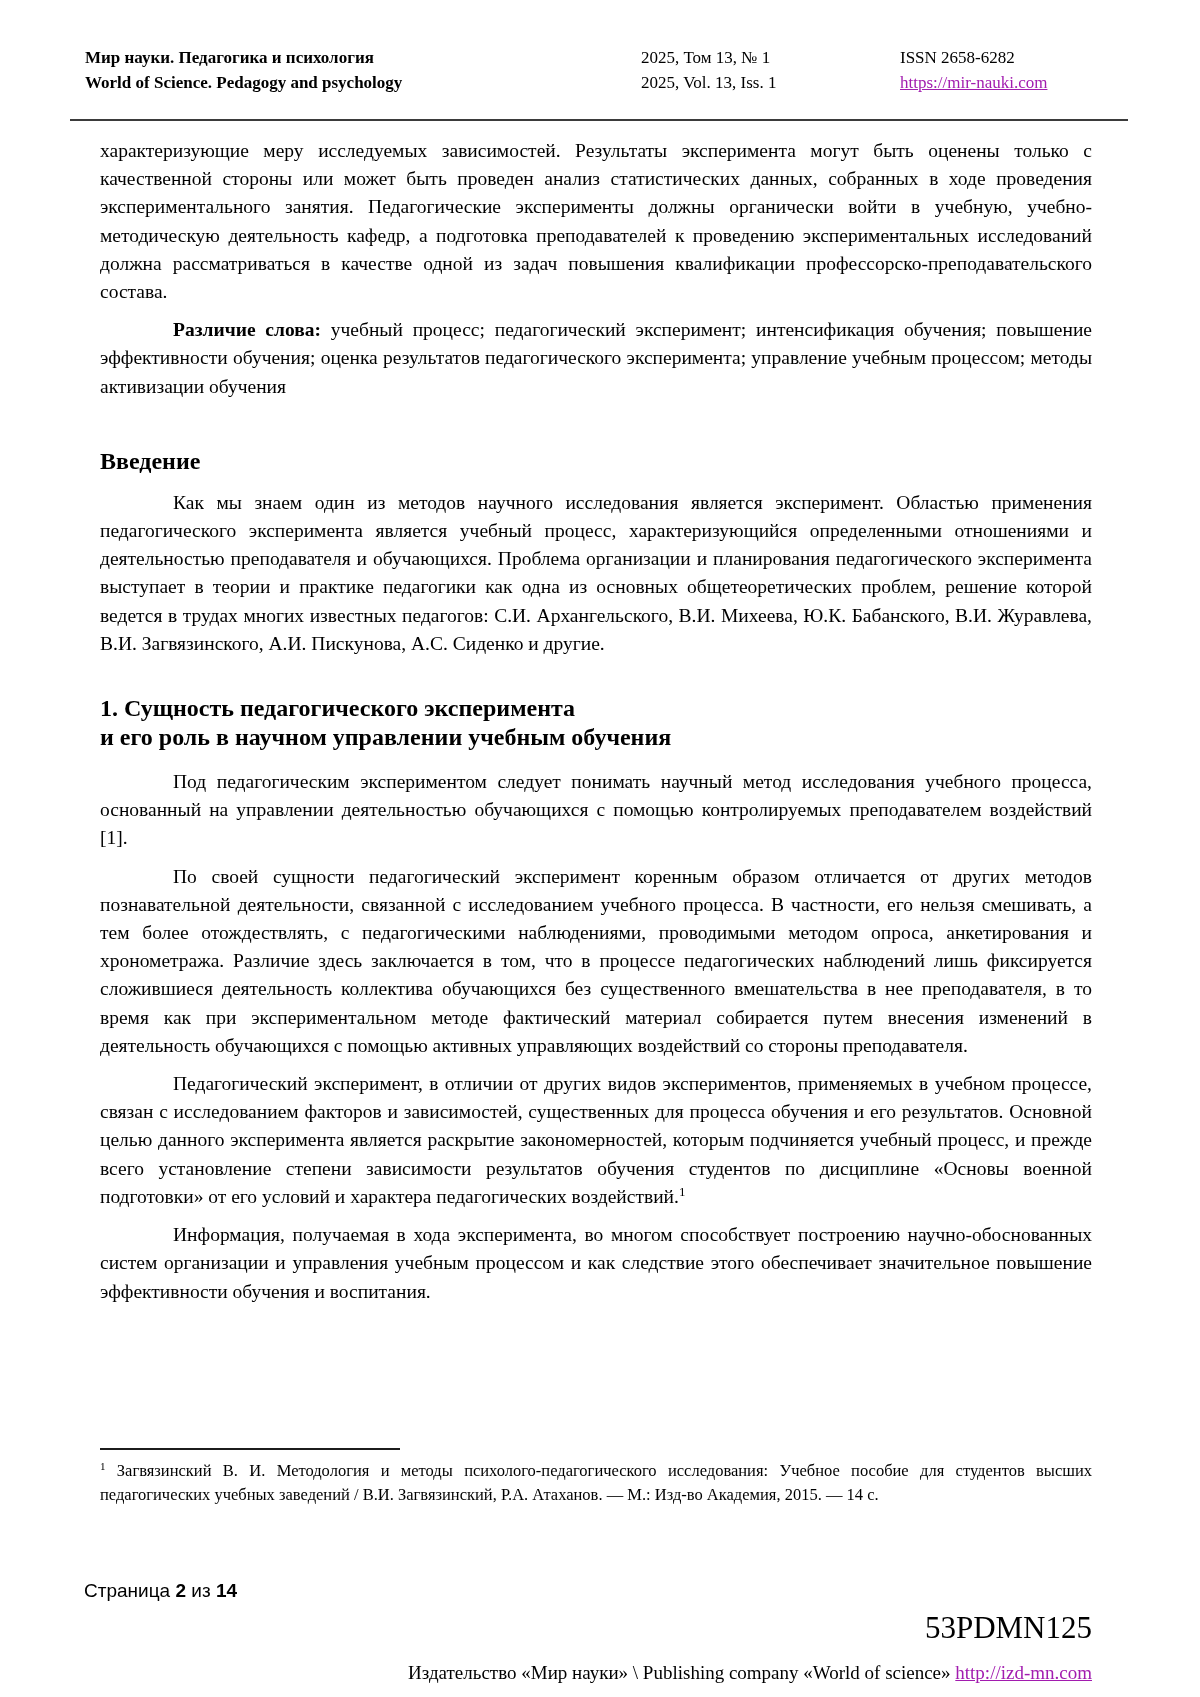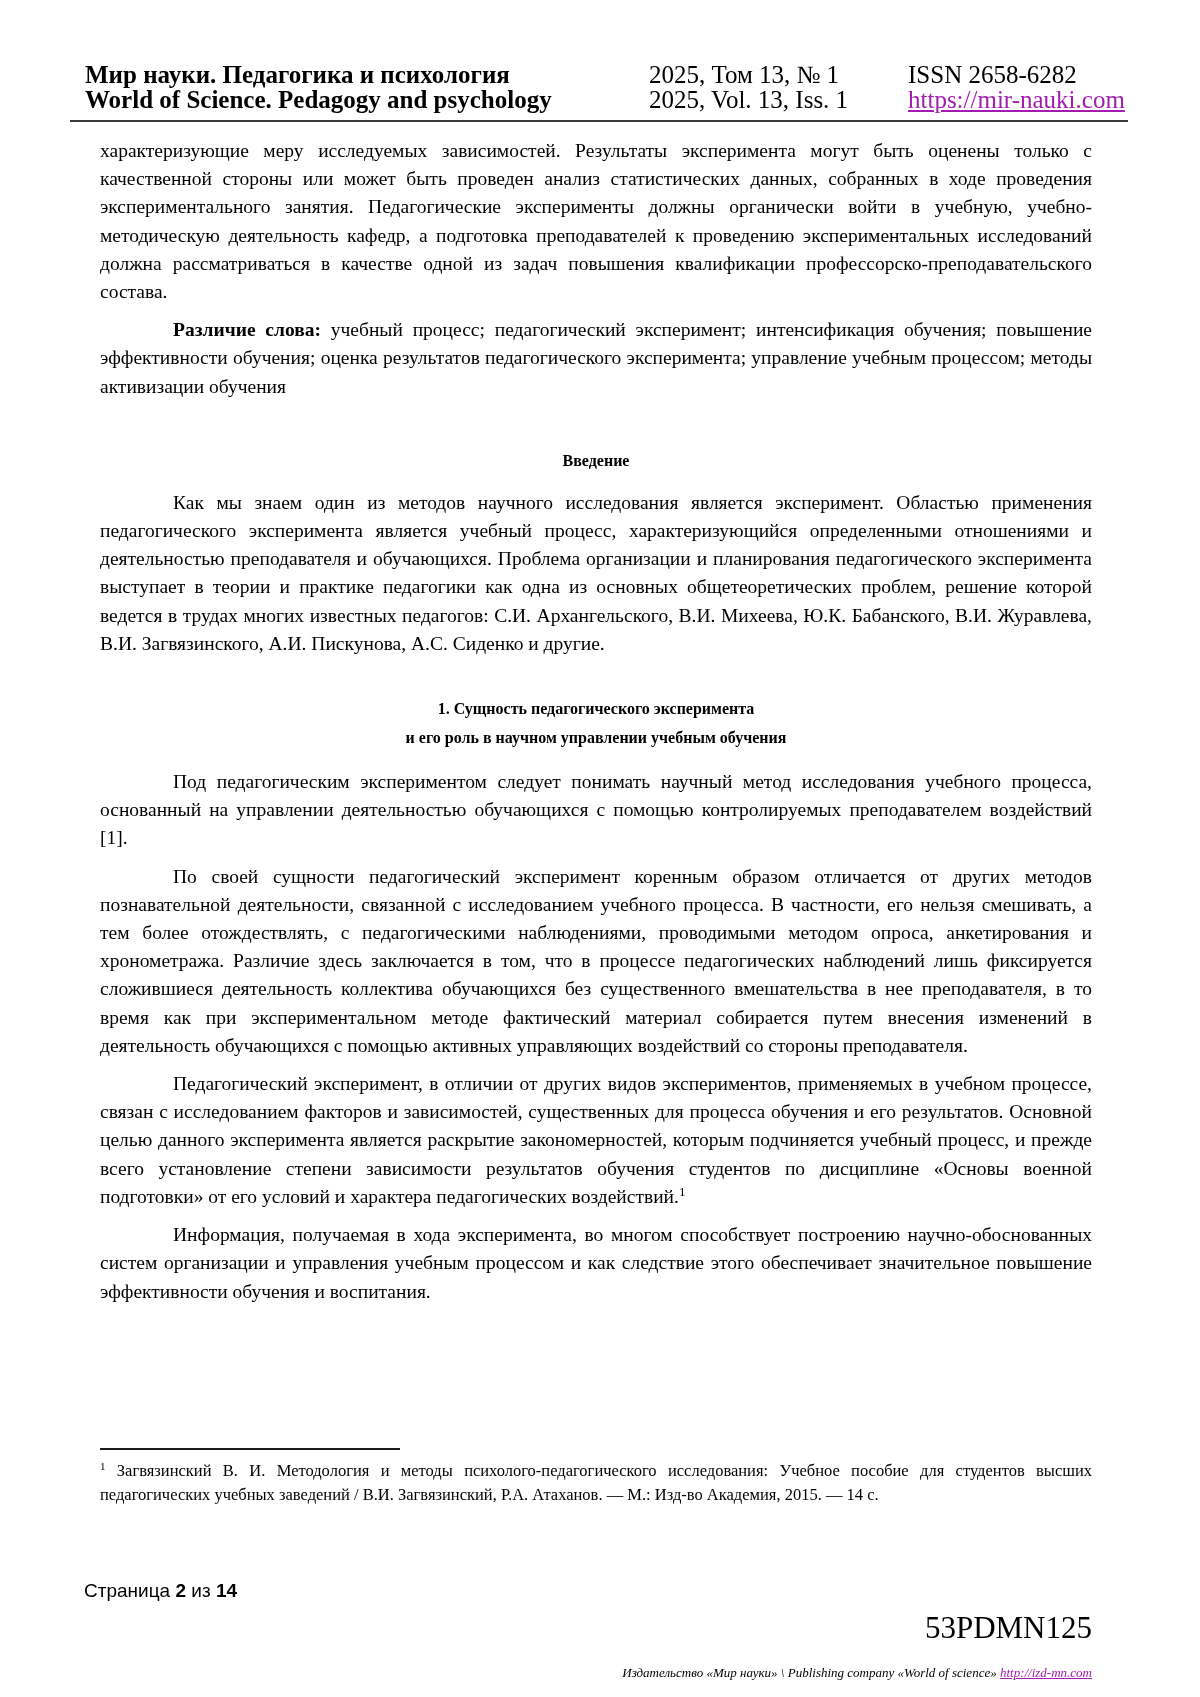--- a/index.html
+++ b/index.html
@@ -6,39 +6,39 @@
   body {
     width: 1200px; height: 1697px;
     background: #ffffff; color: #000;
     position: relative; overflow: hidden;
     font-family: "Liberation Serif", "DejaVu Serif", serif;
   }
   .page { position: absolute; inset: 0; }
 
   
   header {
-    position: absolute; left: 70px; top: 62px; width: 1058px;
+    position: absolute; left: 70px; top: 45px; width: 1058px;
     display: grid; grid-template-columns: 571px 259px auto;
-    padding-bottom: 8px; border-bottom: 2px solid #3b3b3b;
-    font-size: 25px; line-height: 25px;
+    padding-bottom: 24px; border-bottom: 2px solid #3b3b3b;
+    font-size: 17px; line-height: 25px;
   }
   .h-left { padding-left: 15px; font-weight: bold; }
-  .h-mid div, .h-right div { white-space: nowrap; margin-left: 8px; }
+  .h-mid div, .h-right div { white-space: nowrap; }
   a.link { color: #a21caf; text-decoration: underline; cursor: pointer; }
 
   
   main {
     position: absolute; left: 100px; top: 137px; width: 992px;
     font-size: 19.5px; line-height: 28.2px;
     text-align: justify;
   }
   main p { margin: 0 0 10px 0; text-indent: 73px; }
   main p.noindent { text-indent: 0; }
   main h2 {
-    font-size: 16px; font-weight: bold; text-align: center;
+    font-size: 24px; font-weight: bold; text-align: left;
     margin: 46px 0 14px 0; line-height: 28px; text-indent: 0;
   }
   main h2.section { margin: 36px 0 16px 0; line-height: 29px; }
   sup { font-size: 13px; line-height: 0; vertical-align: super; }
 
   
   .footnote-block { position: absolute; left: 100px; top: 1448px; width: 992px; }
   .footnote-sep { width: 300px; border-top: 2px solid #1c1c1c; margin-bottom: 9px; }
   .footnote { font-size: 16.5px; line-height: 23.6px; text-align: justify; }
   .footnote sup { font-size: 11px; }
@@ -48,21 +48,21 @@
     position: absolute; left: 84px; top: 1580px;
     font-family: "Liberation Sans", "DejaVu Sans", sans-serif;
     font-size: 19px;
   }
   .article-id {
     position: absolute; right: 108px; top: 1610px;
     font-size: 31px; line-height: 36px;
   }
   .publisher {
     position: absolute; right: 108px; top: 1664px;
-    font-size: 13px; line-height: 18px; font-style: italic;
+    font-size: 19px; line-height: 18px;
   }
 </style>
 </head>
 <body>
 
 <div class="page">
 
   <header>
     <div class="h-left">
       <div>Мир науки. Педагогика и психология</div>

